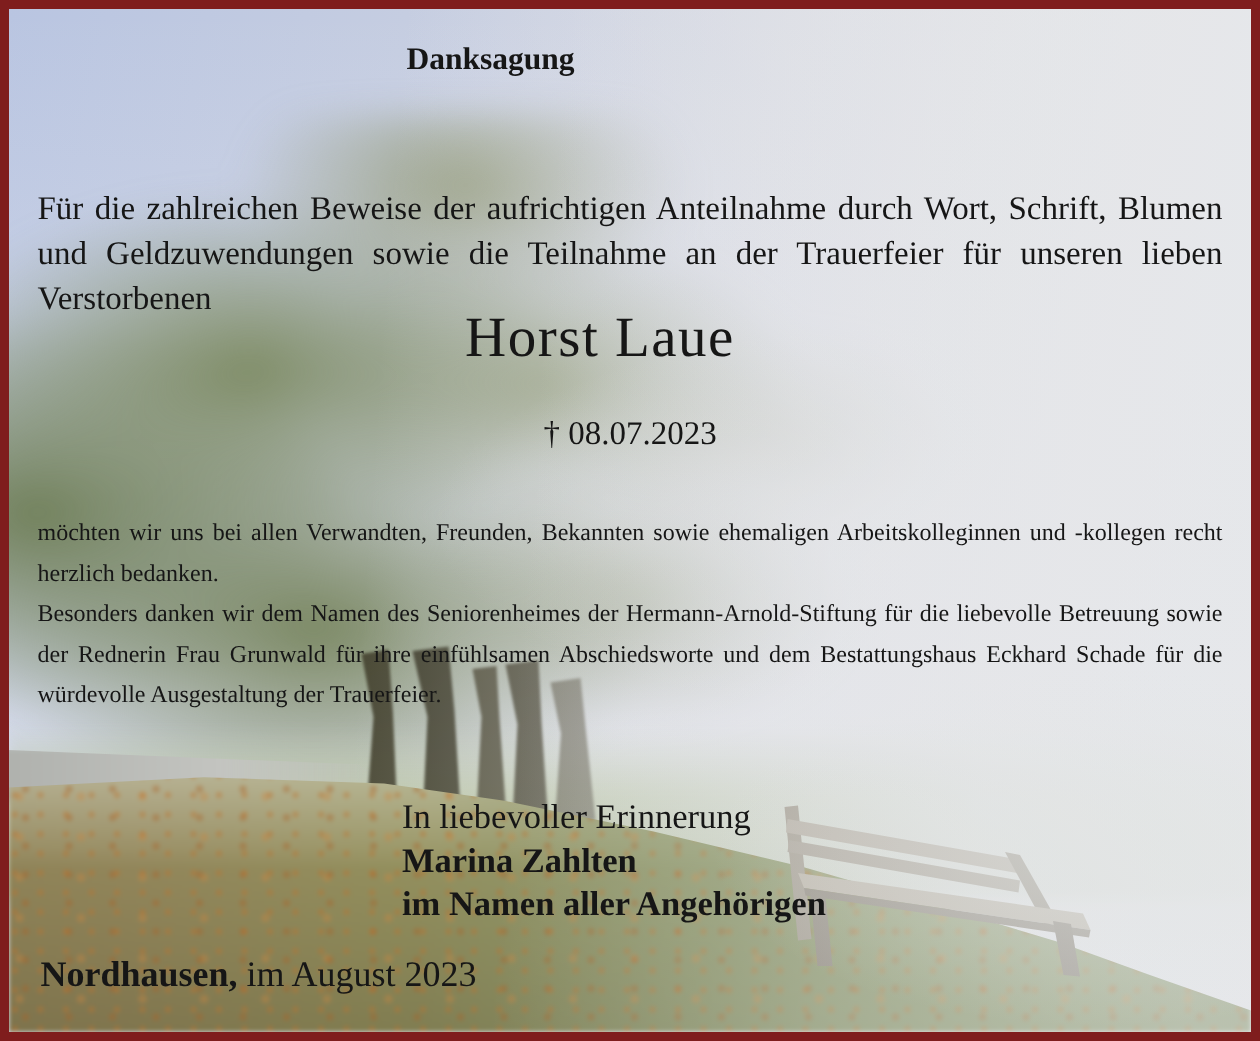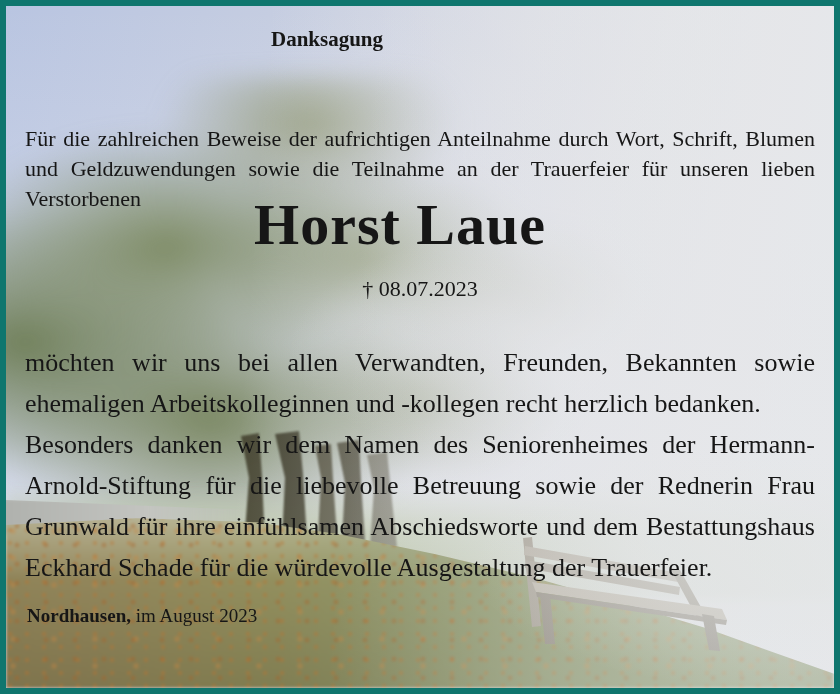--- a/index.html
+++ b/index.html
@@ -1,17 +1,17 @@
 <!DOCTYPE html>
 <html><head>
 <meta charset="utf-8">
 <style>
   html,body{margin:0;padding:0;background:#444;}
   .page{
-    position:relative; width:840px; height:694px; background:#0f766e;
+    position:relative; width:840px; height:694px; background:#7f1d1d;
     font-family:"Liberation Serif","DejaVu Serif",serif;
     overflow:hidden;
   }
   .photo{ position:absolute; left:6px; top:6px; width:828px; height:682px; overflow:hidden; background:#dfe0e5; }
 
   
   .sky{ position:absolute; inset:0;
     background:
       linear-gradient(to bottom, rgba(255,255,255,0) 0%, rgba(242,242,245,0.45) 72%),
       linear-gradient(100deg,#b9c5e1 0%,#c5cde1 28%,#d5d8e3 55%,#e0e1e6 78%,#e4e5e9 100%);
@@ -55,27 +55,27 @@
   .fog-b{ position:absolute; inset:0; pointer-events:none;
     background:
       radial-gradient(ellipse 45% 25% at 88% 82%, rgba(226,229,227,0.5), rgba(226,229,227,0) 70%),
       linear-gradient(94deg, rgba(226,228,231,0) 42%, rgba(226,228,231,0.3) 68%, rgba(228,230,233,0.5) 95%);
   }
 
   
   .txt{ position:absolute; color:#161616; }
   .title{ top:20px; left:0; width:642px; text-align:center; font-weight:bold; font-size:21px; line-height:26px; }
   .intro{ top:74px; left:19px; width:790px; font-size:22px; line-height:30px; text-align:justify;margin-top:44px; }
-  .name{ top:186px; left:0; width:788px; text-align:center; font-weight:bold; font-size:58px; line-height:66px; letter-spacing:1px; }
+  .name{ top:186px; left:0; width:788px; text-align:center; font-weight:normal; font-size:38px; line-height:66px; letter-spacing:1px; }
   .ddate{ top:270px; left:0; width:828px; text-align:center; font-size:22px; line-height:26px; }
-  .thanks{ top:336px; left:19px; width:790px; font-size:26px; line-height:41px; text-align:justify; }
+  .thanks{ top:336px; left:19px; width:790px; font-size:16px; line-height:27px; text-align:justify; }
   .thanks p{ margin:0; }
   .memorial{ top:524px; left:262px; font-size:23px; line-height:29px; }
   .memorial .b{ font-weight:bold; }
-  .placeline{ top:596px; left:21px; font-size:19px; line-height:28px; }
+  .placeline{ top:630px; left:21px; font-size:24px; line-height:28px; }
   .placeline .b{ font-weight:bold; }
 </style>
 </head>
 <body>
 
 <div class="page">
   <div class="photo">
 
     <div class="sky"></div>
     <div class="canopy"></div>
@@ -107,19 +107,24 @@
     <div class="fog-b"></div>
 
     <div class="txt title">Danksagung</div>
     <div class="txt intro">Für die zahlreichen Beweise der aufrichtigen Anteilnahme durch Wort, Schrift, Blumen und Geldzuwendungen sowie die Teilnahme an der Trauerfeier für unseren lieben Verstorbenen</div>
     <div class="txt name">Horst Laue</div>
     <div class="txt ddate">† 08.07.2023</div>
     <div class="txt thanks">
       <p>möchten wir uns bei allen Verwandten, Freunden, Bekannten sowie ehemaligen Arbeitskolleginnen und -kollegen recht herzlich bedanken.</p>
       <p>Besonders danken wir dem Namen des Seniorenheimes der Hermann-Arnold-Stiftung für die liebevolle Betreuung sowie der Rednerin Frau Grunwald für ihre einfühlsamen Abschiedsworte und dem Bestattungshaus Eckhard Schade für die würdevolle Ausgestaltung der Trauerfeier.</p>
     </div>
+    <div class="txt memorial">
+      <div>In liebevoller Erinnerung</div>
+      <div class="b">Marina Zahlten</div>
+      <div class="b">im Namen aller Angehörigen</div>
+    </div>
     <div class="txt placeline">
       <span class="b">Nordhausen,</span>
       <span>im August 2023</span>
     </div>
 
   </div>
 </div>
 
 </body></html>

